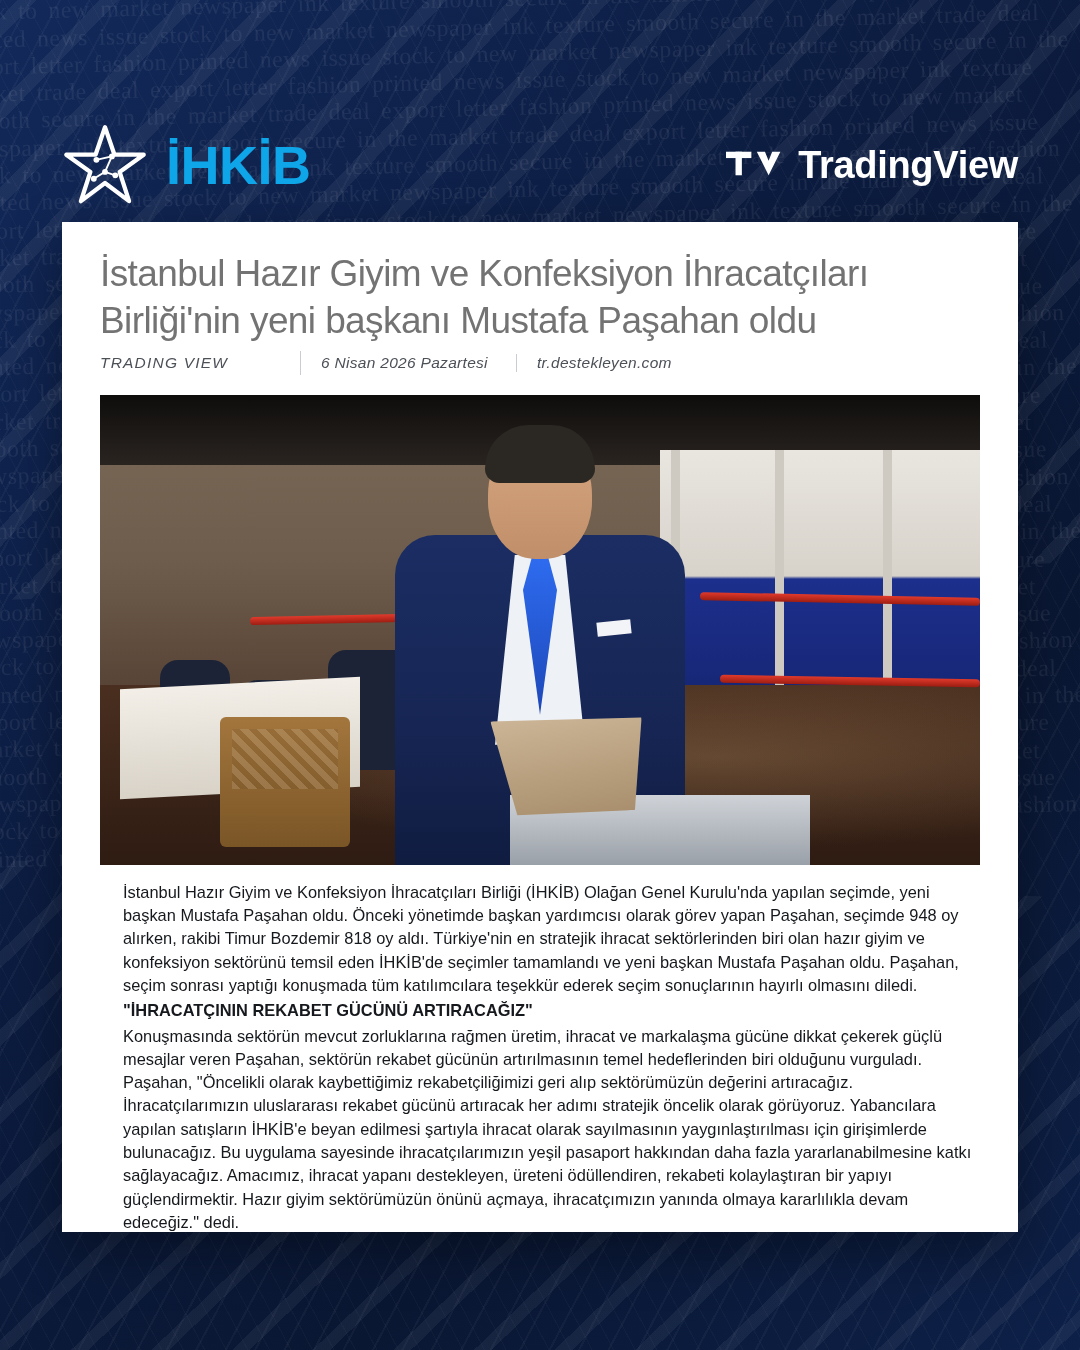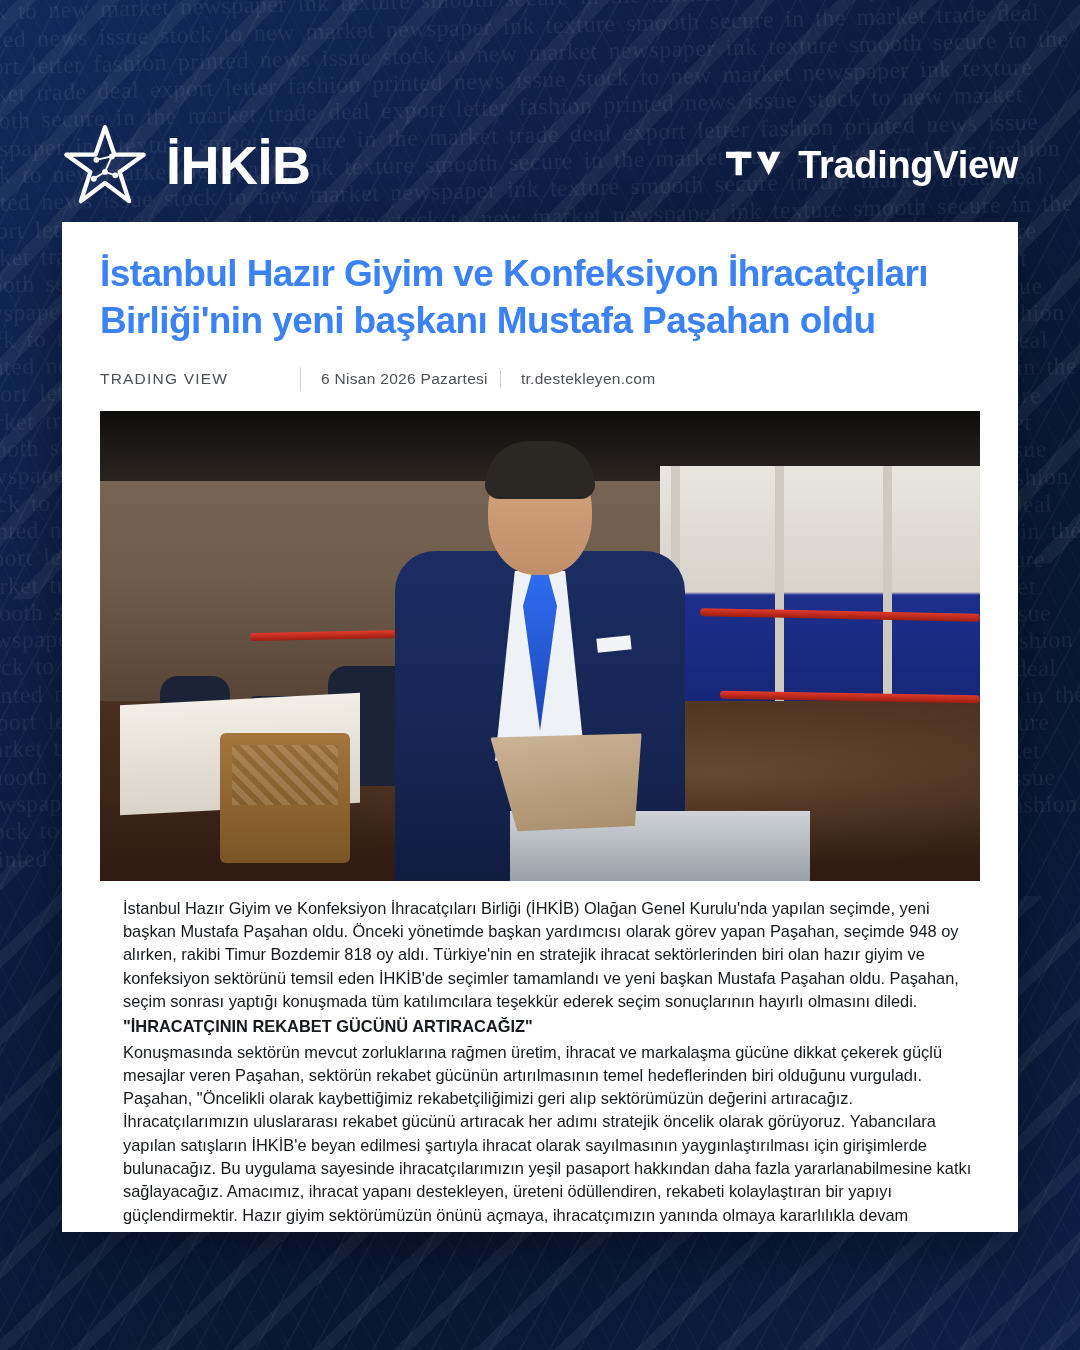--- a/index.html
+++ b/index.html
@@ -55,55 +55,56 @@
   
   .header {
     position: absolute; top: 110px; left: 0; right: 0; height: 110px;
     display: flex; align-items: center; justify-content: space-between;
     padding: 0 62px 0 62px;
     z-index: 5;
   }
   .brand-left { display: flex; align-items: center; gap: 18px; }
   .star-wrap { width: 86px; height: 86px; position: relative; }
   .brand-name {
-    color: #ffffff; font-size: 54px; font-weight: 700; letter-spacing: -0.5px;
+    color: #0ea5e9; font-size: 54px; font-weight: 700; letter-spacing: -0.5px;
   }
   .brand-right { display: flex; align-items: center; gap: 14px; justify-content: space-between; }
   .tv-name { color: #fff; font-size: 38px; font-weight: 700; letter-spacing: -0.3px; }
 
   
   .card {
     position: absolute;
     left: 62px; top: 222px;
     width: 956px; height: 1010px;
     background: #ffffff;
     box-shadow: 0 18px 50px rgba(0,0,0,0.35);
     padding: 28px 38px 10px 38px;
     z-index: 4;
     overflow: hidden;
   }
   .headline {
     font-size: 37px;
     line-height: 1.28;
-    font-weight: 700;
-    color: #3b82f6;
+    font-weight: 400;
+    color: #737373;
     letter-spacing: -0.6px;
   }
   .meta {
     display: flex; align-items: center;
-    margin-top: 22px;
+    margin-top: 6px;
     font-size: 15.5px;
     color: #4c5057;
     letter-spacing: .3px;
+    font-style: italic;
   }
   .meta .src { letter-spacing: 1.2px; min-width: 200px; }
   .meta .divider {
     width: 1px; height: 24px; background: #c9ccd2; margin-right: 20px;
   }
-  .meta .date { padding-right: 12px; border-right: 1px solid #c9ccd2; }
+  .meta .date { padding-right: 28px; border-right: 1px solid #c9ccd2; }
   .meta .url { padding-left: 20px; }
 
   .photo {
     margin-top: 20px;
     width: 100%;
     height: 470px;
     position: relative;
     overflow: hidden;
     background: #2a1b16;
   }

